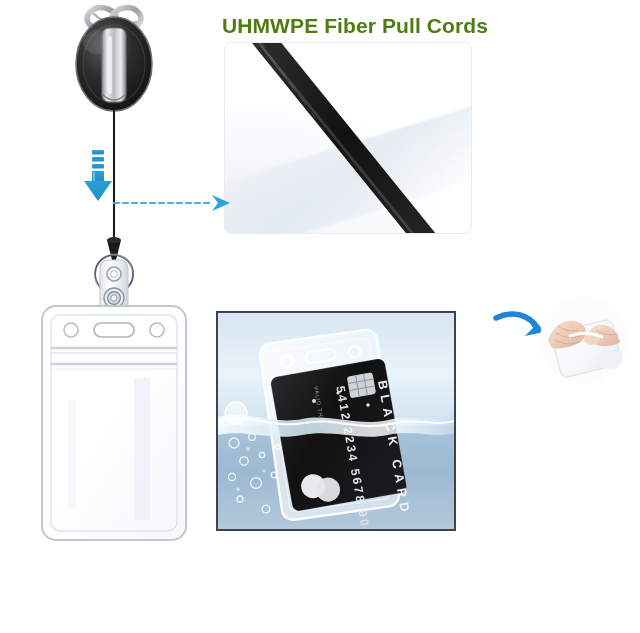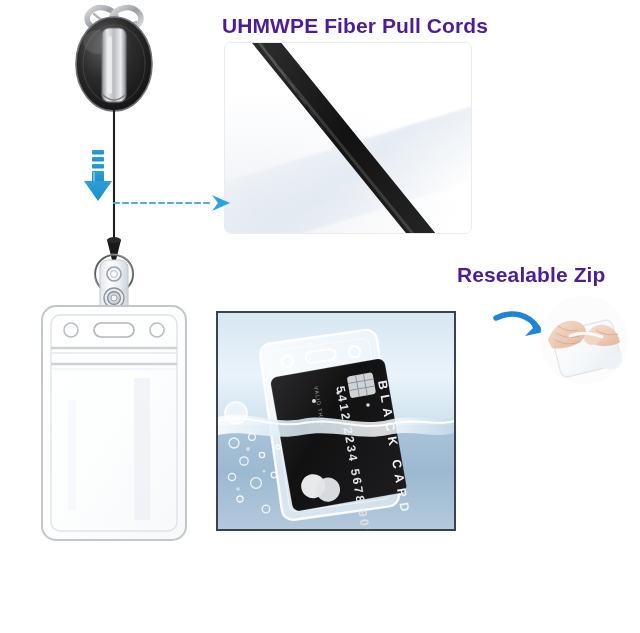--- a/index.html
+++ b/index.html
@@ -12,21 +12,21 @@
     overflow:hidden;
   }
   .stage{ position:absolute; inset:0; background:#ffffff; }
 
   
   .heading{
     position:absolute;
     font-size:21px;
     font-weight:700;
     letter-spacing:.1px;
-    color:#4c1d95;
+    color:#4d7c0f;
     white-space:nowrap;
   }
   #h-cords{ left:222px; top:14px; }
   #h-zip{ left:457px; top:263px; }
 
   
   #panel-cord{
     position:absolute; left:224px; top:42px; width:248px; height:192px;
     background:#fdfdfd;
     border:1px solid #e9ebee;
@@ -288,21 +288,20 @@
       <line x1="13" y1="48" x2="139" y2="48" stroke="#cdd2d8" stroke-width="2.4"></line>
       <line x1="13" y1="53" x2="139" y2="53" stroke="#e3e7ec" stroke-width="1.4"></line>
       <line x1="13" y1="64" x2="139" y2="64" stroke="#cdd2d8" stroke-width="2.4"></line>
       <line x1="13" y1="69" x2="139" y2="69" stroke="#eaedf1" stroke-width="1.2"></line>
 
       <rect x="96" y="78" width="16" height="142" fill="rgba(232,237,242,.55)"></rect>
       <rect x="30" y="100" width="8" height="110" fill="rgba(240,244,248,.5)"></rect>
     </svg>
   </div>
 
-  <div class="heading" id="h-zip">Resealable Zip</div>
 
   <div id="panel-water">
     <div class="sky"></div>
     <div class="deep"></div>
     <svg viewBox="0 0 236 216">
       <defs>
         <linearGradient id="cardG" x1="0" y1="0" x2="1" y2="1">
           <stop offset="0" stop-color="#2a2a2c"></stop>
           <stop offset="40%" stop-color="#111112"></stop>
           <stop offset="100%" stop-color="#1d1d20"></stop>

